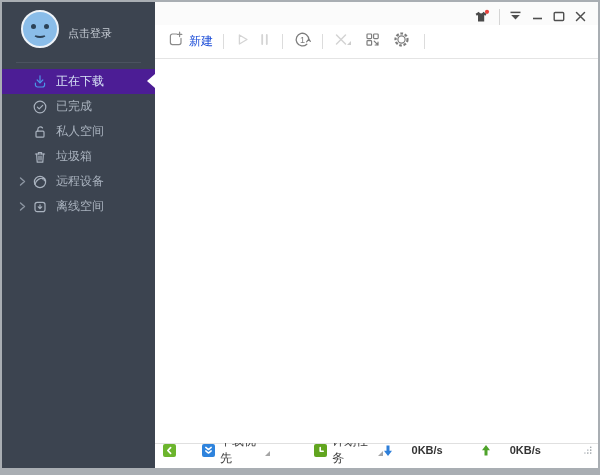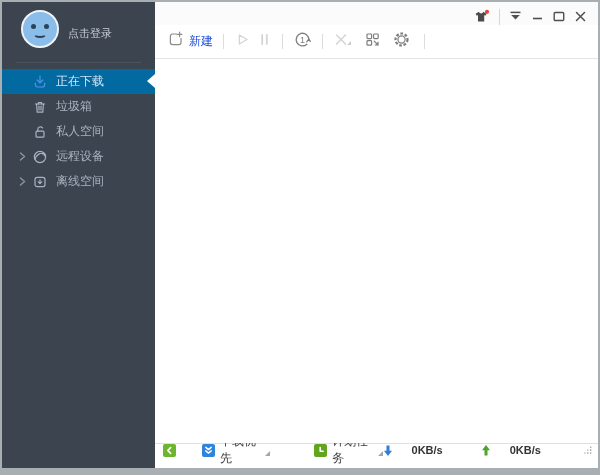--- a/index.html
+++ b/index.html
@@ -26,21 +26,21 @@
   }
   .login-label { position: absolute; left: 66px; top: 24px; font-size: 11px; color: #c6ccd4; }
   .side-divider { border: none; border-top: 1px solid #4b535f; margin: 0 14px; }
   .menu { margin-top: 6px; }
   .menu-item {
     height: 25px; display: flex; align-items: center; padding-left: 17px;
     color: #a9b2be; font-size: 12px; cursor: default;
   }
   .menu-item .chev { width: 13px; height: 9px; flex: none; color: #8d96a2; display: flex; align-items: center; }
   .menu-item .ico { width: 16px; height: 16px; flex: none; margin-right: 8px; color: #a9b2be; }
-  .menu-item.active { background: #0369a1; color: #d9e6f7; }
+  .menu-item.active { background: #4c1d95; color: #d9e6f7; }
   .menu-item.active .ico { color: #4a97e8; }
 
   
   .content { flex: 1; display: flex; flex-direction: column; background: #fff; min-width: 0; }
   .titlebar { height: 23px; position: relative; background: #fbfbfb; }
   .controls { position: absolute; top: 5px; right: 7px; display: flex; align-items: center; }
   .ctrl { display: flex; align-items: center; justify-content: center; padding: 2px 5px; color: #4f4f4f; }
   .ctrl-sep { width: 1px; height: 16px; background: #d5d5d5; margin: 0 4px; }
 
   .toolbar { height: 34px; border-bottom: 1px solid #e4e4e4; display: flex; align-items: center; padding-left: 9px; background: #fff; }
@@ -97,43 +97,53 @@
           <span class="ico">
             <svg width="16" height="16" viewBox="0 0 16 16" fill="none" stroke="currentColor" stroke-width="1.2" stroke-linecap="round" stroke-linejoin="round">
               <path d="M8 1.8 V8.6"></path>
                 <path d="M5.2 6 L8 8.8 L10.8 6"></path>
               <path d="M3.4 9.2 v1.6 a2.2 2.2 0 0 0 2.2 2.2 h4.8 a2.2 2.2 0 0 0 2.2-2.2 V9.2"></path>
             </svg>
           </span>
           <span>正在下载</span>
         </div>
 
+        <div class="menu-item">
+          <span class="chev"></span>
+          <span class="ico">
+            <svg width="16" height="16" viewBox="0 0 16 16" fill="none" stroke="currentColor" stroke-width="1.2" stroke-linecap="round" stroke-linejoin="round">
+              <circle cx="8" cy="8" r="5.8"></circle>
+                <path d="M5.4 8.1 L7.2 9.9 L10.7 6.3"></path>
+            </svg>
+          </span>
+          <span>已完成</span>
+        </div>
+
+        <div class="menu-item">
+          <span class="chev"></span>
+          <span class="ico">
+            <svg width="16" height="16" viewBox="0 0 16 16" fill="none" stroke="currentColor" stroke-width="1.2" stroke-linecap="round" stroke-linejoin="round">
+              <rect x="4" y="7.2" width="8" height="6" rx="1"></rect>
+              <path d="M5.8 7.2 V5.4 a2.6 2.6 0 0 1 4.7-1.5"></path>
+            </svg>
+          </span>
+          <span>私人空间</span>
+        </div>
 
         <div class="menu-item">
           <span class="chev"></span>
           <span class="ico">
             <svg width="16" height="16" viewBox="0 0 16 16" fill="none" stroke="currentColor" stroke-width="1.2" stroke-linecap="round" stroke-linejoin="round">
               <path d="M3.4 5 h9.2"></path>
                 <path d="M6.4 5 V3.6 h3.2 V5"></path>
               <path d="M4.6 5 l0.6 8.2 h5.6 L11.4 5"></path>
                 <path d="M7 7 v4 M9 7 v4"></path>
             </svg>
           </span>
           <span>垃圾箱</span>
-        </div>
-
-        <div class="menu-item">
-          <span class="chev"></span>
-          <span class="ico">
-            <svg width="16" height="16" viewBox="0 0 16 16" fill="none" stroke="currentColor" stroke-width="1.2" stroke-linecap="round" stroke-linejoin="round">
-              <rect x="4" y="7.2" width="8" height="6" rx="1"></rect>
-              <path d="M5.8 7.2 V5.4 a2.6 2.6 0 0 1 4.7-1.5"></path>
-            </svg>
-          </span>
-          <span>私人空间</span>
         </div>
 
         <div class="menu-item">
           <span class="chev">
             <svg width="7" height="9" viewBox="0 0 7 9" fill="none" stroke="currentColor" stroke-width="1.4" stroke-linecap="round" stroke-linejoin="round">
               <path d="M1.5 1 L5.5 4.5 L1.5 8"></path>
             </svg>
           </span>
           <span class="ico">
             <svg width="16" height="16" viewBox="0 0 16 16" fill="none" stroke="currentColor" stroke-width="1.2" stroke-linecap="round" stroke-linejoin="round">

